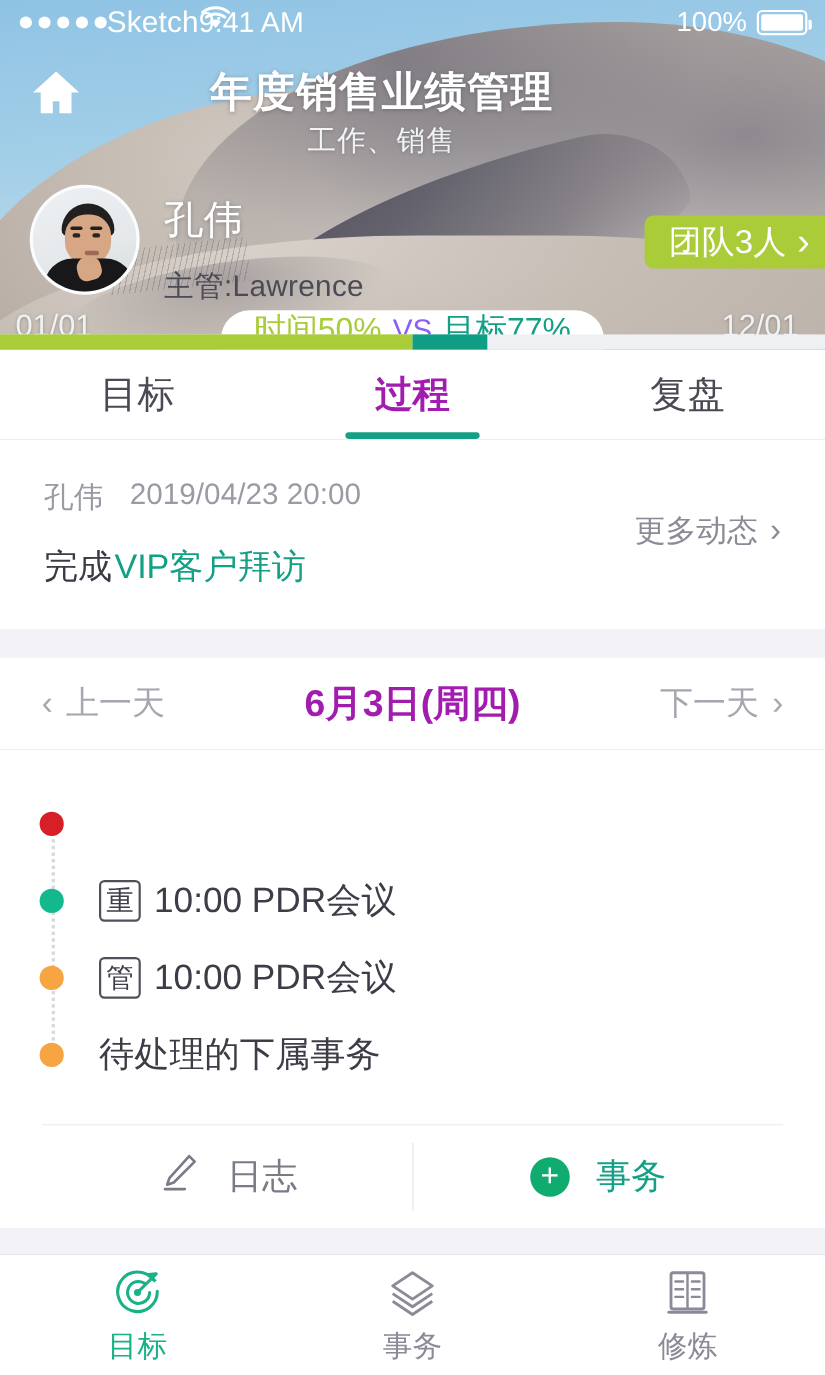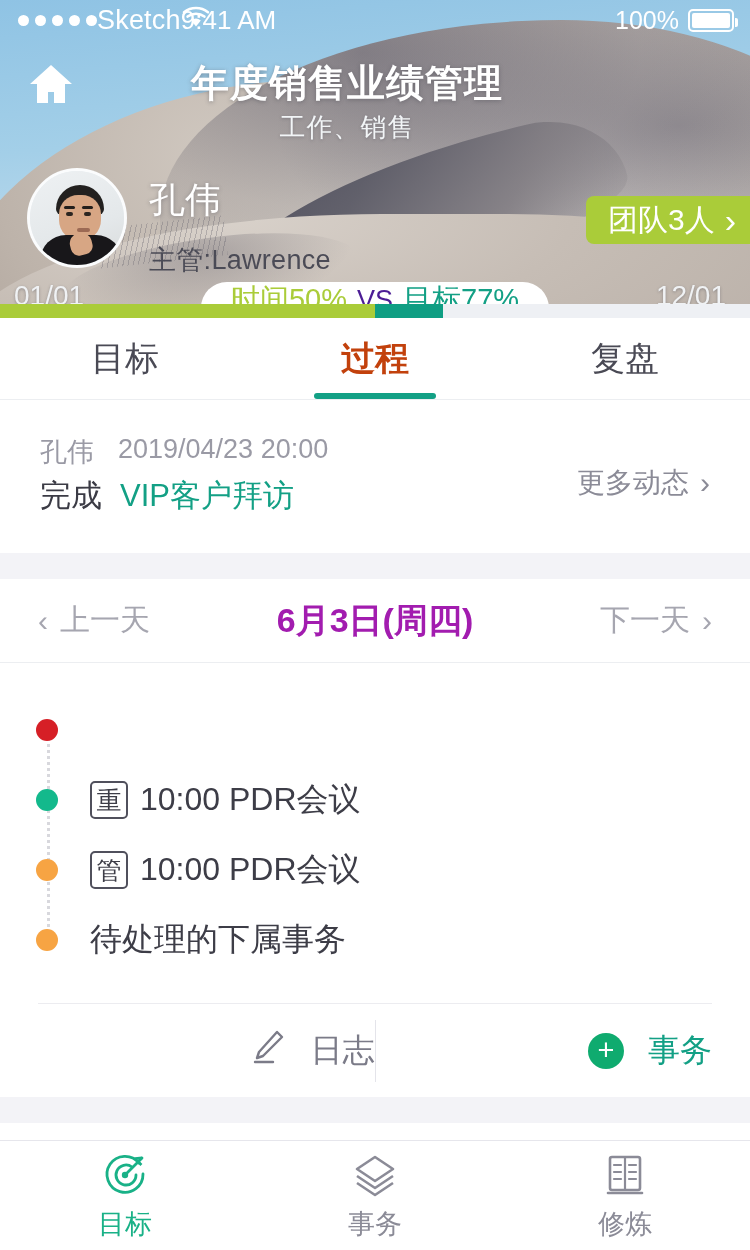--- a/index.html
+++ b/index.html
@@ -158,53 +158,53 @@
   #date-left  { position:absolute; left:14px; top:280px; font-size:28px; color:#f0f2f4; z-index:5; text-shadow:0 1px 3px rgba(60,60,70,.4); }
   #date-right { position:absolute; right:24px; top:280px; font-size:28px; color:#f0f2f4; z-index:5; text-shadow:0 1px 3px rgba(60,60,70,.4); }
   #vs-pill {
     position:absolute; left:50%; transform:translateX(-50%);
     top:282px; height:36px; background:#ffffff;
     border-radius:26px 26px 0 0;
     padding:0 30px; display:flex; align-items:center; gap:10px;
     font-size:29px; z-index:5; white-space:nowrap;
   }
   #vs-pill .t-time { color:#aacc39; }
-  #vs-pill .t-vs   { color:#4c1d95; font-size:27px; }
+  #vs-pill .t-vs   { color:#8b5cf6; font-size:27px; }
   #vs-pill .t-goal { color:#13a085; }
 
   
   #progress {
     position:absolute; left:0; bottom:0; width:750px; height:14px;
     background:#eef0f4; display:flex; z-index:5;
   }
   #progress .seg-time { background:#aacc39; height:100%; }
   #progress .seg-goal { background:#0f9e83; height:100%; }
 
   
   #tabs {
     height:82px; display:flex; background:#fff;
     border-bottom:1px solid #eceef1;
   }
   #tabs .tab {
     flex:1; display:flex; align-items:center; justify-content:center;
     font-size:34px; color:#4a4a55; position:relative;
   }
-  #tabs .tab.active { color:#c2410c; font-weight:bold; }
+  #tabs .tab.active { color:#a21caf; font-weight:bold; }
   #tabs .tab.active:after {
     content:""; position:absolute; bottom:0; left:50%; transform:translateX(-50%);
     width:122px; height:6px; background:#13a085; border-radius:3px;
   }
 
   
   #activity {
     background:#fff; padding:34px 40px 36px 40px;
     display:flex; justify-content:space-between; align-items:flex-start;
   }
   #activity .meta { font-size:27px; color:#9a9aa5; display:flex; gap:24px; }
-  #activity .line2 { margin-top:5px; font-size:31px; display:flex; gap:18px; align-items:flex-start; }
+  #activity .line2 { margin-top:24px; font-size:31px; display:flex; gap:2px; align-items:flex-start; }
   #activity .line2 .act { color:#3b3b45; }
   #activity .line2 .obj { color:#13a085; }
   #more-dynamic {
     display:flex; align-items:center; gap:11px;
     font-size:28px; color:#8b8b97; padding-top:30px;
   }
   #more-dynamic .chev { font-size:30px; font-weight:300; }
 
   .band { height:26px; background:#f3f3f7; }
 
@@ -243,21 +243,21 @@
     width:38px; height:38px; border:2px solid #50505c; border-radius:5px;
     font-size:25px; color:#3d3d47; line-height:1;
   }
 
   
   #action-row {
     margin:28px 38px 0 38px; border-top:1px solid #ececf0;
     height:94px; display:flex; align-items:center;
   }
   #action-row .act-btn {
-    flex:1; display:flex; align-items:center; justify-content:flex-end; gap:24px;
+    flex:1; display:flex; align-items:center; justify-content:center; gap:24px;
     font-size:32px; height:100%;
   }
   #action-row .act-log  { color:#7b7b88; }
   #action-row .act-task { color:#13a085; }
   #action-row .vdiv { width:1px; height:62px; background:#e4e4ea; }
   #action-row .plus-circle {
     width:36px; height:36px; border-radius:50%; background:#0fab6f;
     color:#fff; font-size:29px; line-height:1;
     display:flex; align-items:center; justify-content:center;
   }

